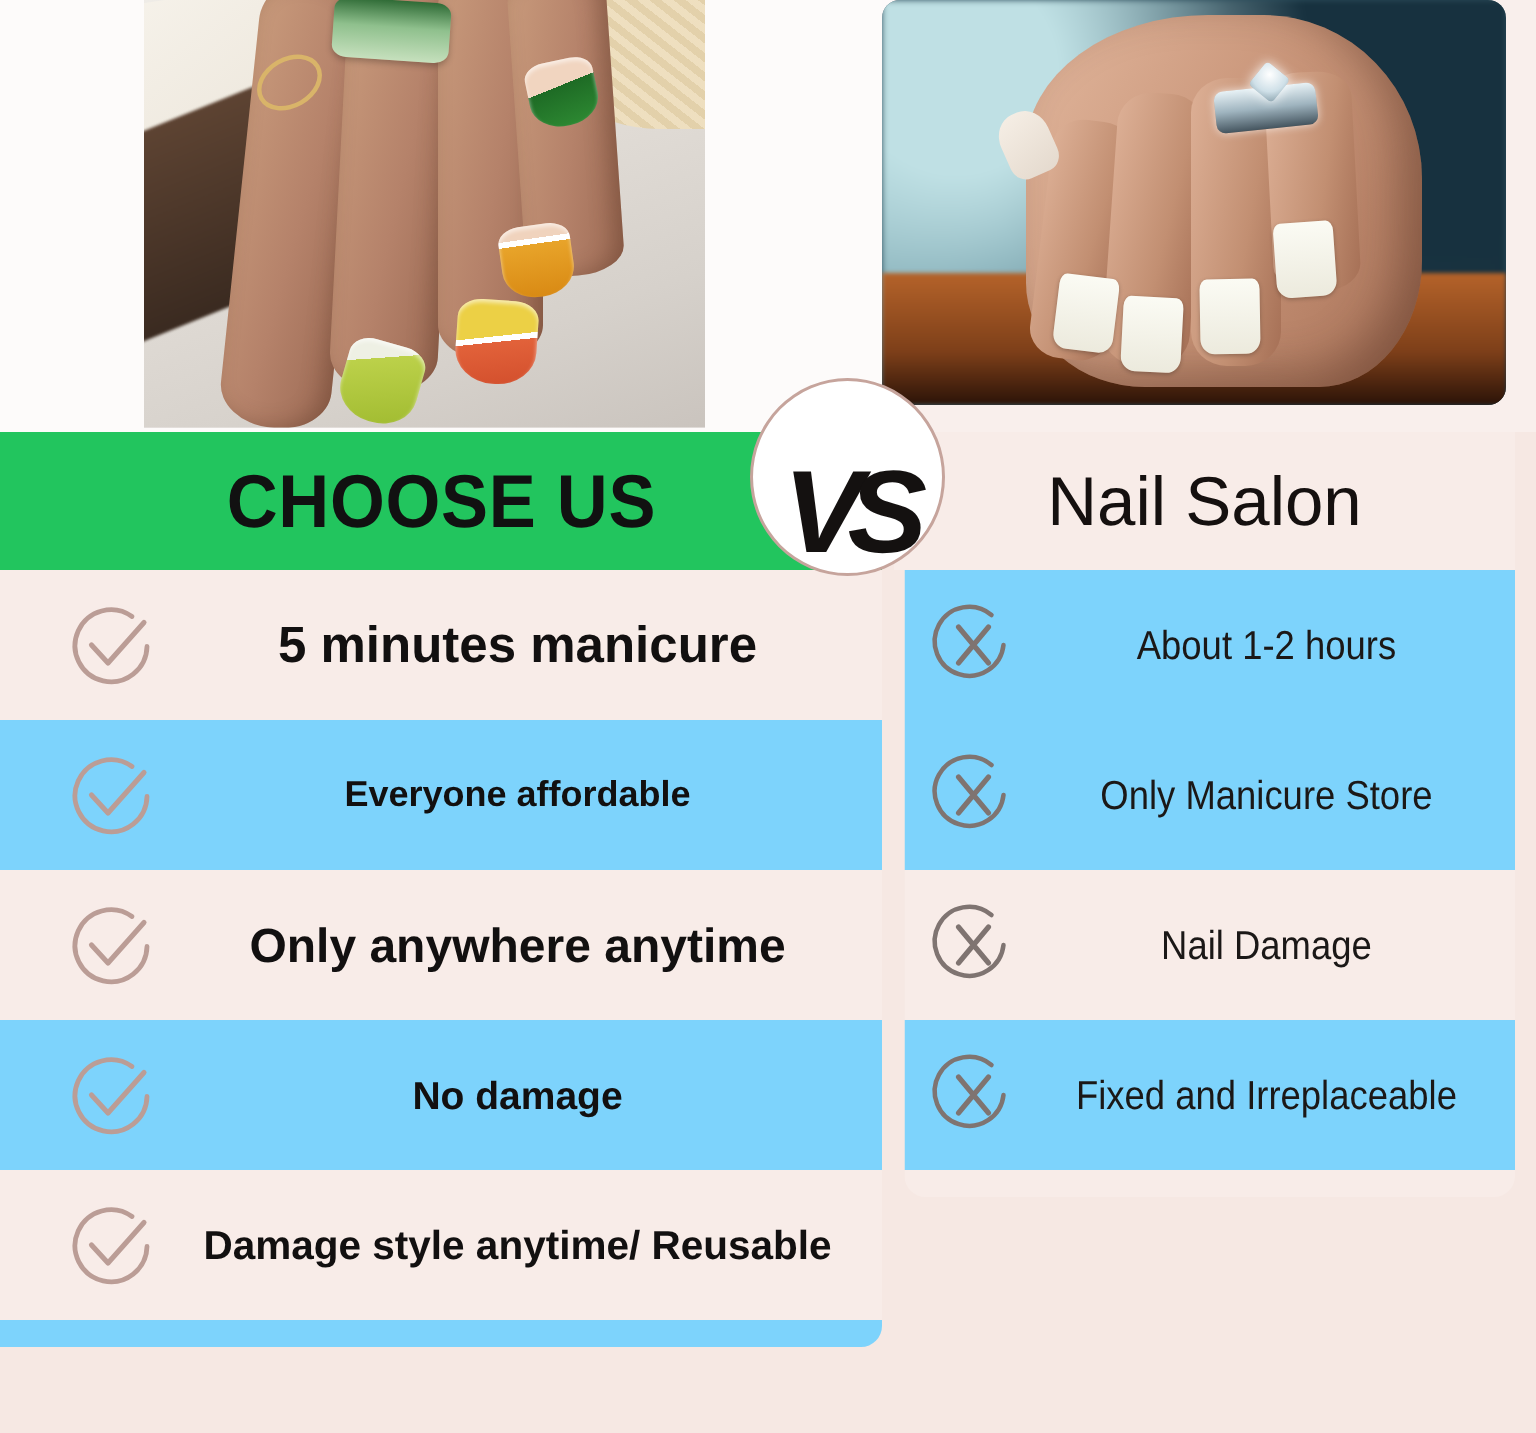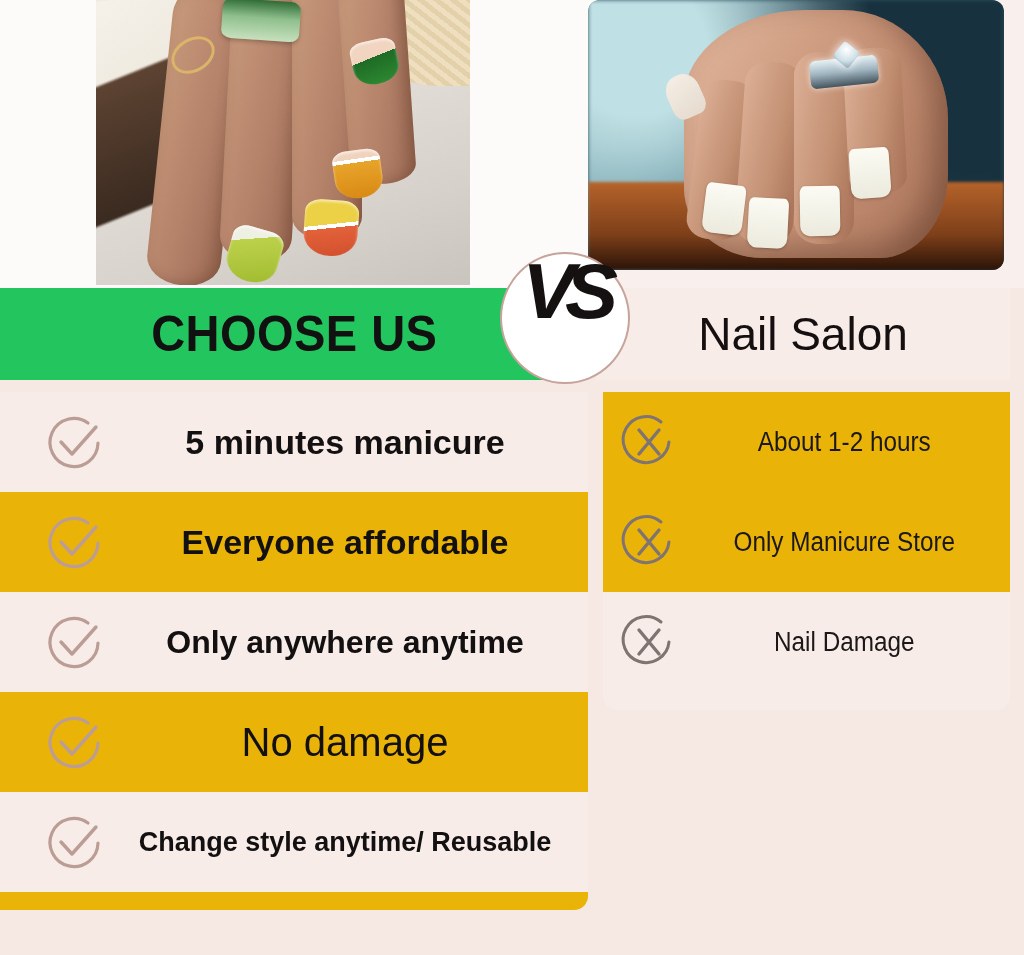--- a/index.html
+++ b/index.html
@@ -182,53 +182,53 @@
     font-size:46px; font-weight:normal; color:#15100f; white-space:nowrap;
   }
 
   
   #vs-badge{
     position:absolute; left:500px; top:252px; width:130px; height:132px;
     border-radius:50%;
     background:#ffffff;
     border:2px solid #c6a49c;
     z-index:5;
-    display:flex; align-items:flex-start; justify-content:center;
+    display:flex; align-items:flex-end; justify-content:center;
   }
   #vs-badge .vs-text{
     font-size:78px; font-weight:bold; color:#141110; font-style:italic;
     letter-spacing:-10px; transform:scaleX(1.02) translateY(-2px);
     line-height:1;
   }
 
   
   #columns{ position:absolute; left:0; top:380px; width:1024px; height:518px; }
 
-  .column{ position:absolute; top:0;margin-top:12px; }
+  .column{ position:absolute; top:0; }
   #col-choose-us{ left:0; width:588px; border-radius:0 0 14px 0; overflow:hidden; }
   #col-nail-salon{ left:603px; width:407px; border-radius:0 0 14px 14px; overflow:hidden; }
 
   .row{
     display:flex; align-items:center; height:100px; position:relative;
   }
   .row.pink{ background:#f8ece8; }
-  .row.white{ background:#eab308; }
+  .row.white{ background:#7dd3fc; }
   .row.tail{ height:18px; }
 
   
   #col-choose-us .row{ padding-left:42px; }
   #col-choose-us .icon-slot{ width:78px; flex:0 0 78px; }
   #col-choose-us .row-label{
     flex:1; color:#121010; font-weight:600; text-align:center;
     padding-right:18px; white-space:nowrap;
   }
   #col-choose-us .r0 .row-label{ font-size:34px; }
-  #col-choose-us .r1 .row-label{ font-size:34px; }
+  #col-choose-us .r1 .row-label{ font-size:24px; }
   #col-choose-us .r2 .row-label{ font-size:32px; }
-  #col-choose-us .r3 .row-label{ font-size:40px; font-weight:400; }
+  #col-choose-us .r3 .row-label{ font-size:26px; font-weight:700; }
   #col-choose-us .r4 .row-label{ font-size:27px; }
 
   
   #col-nail-salon .row{ padding-left:16px; }
   #col-nail-salon .icon-slot{ width:74px; flex:0 0 74px; }
   #col-nail-salon .row-label{
     flex:1; color:#1b1817; text-align:center; padding-right:16px;
     white-space:nowrap; transform:scaleX(.9); transform-origin:center;
   }
   #col-nail-salon .r0 .row-label{ font-size:27px; }
@@ -337,21 +337,21 @@
       <div class="row-label">No damage</div>
     </div>
 
     <div class="row pink r4">
       <div class="icon-slot icon-check">
         <svg width="66" height="66" viewBox="0 0 66 66">
           <path d="M46 14 A24 24 0 1 0 56 34" fill="none" stroke="#bb9d96" stroke-width="3.2" stroke-linecap="round"></path>
           <path d="M19 33 L30 45 L54 18" fill="none" stroke="#bb9d96" stroke-width="3.4" stroke-linecap="round" stroke-linejoin="round"></path>
         </svg>
       </div>
-      <div class="row-label">Change style anytime/ Reusable</div>
+      <div class="row-label">Damage style anytime/ Reusable</div>
     </div>
 
     <div class="row white tail"></div>
   </div>
 
   <div class="column" id="col-nail-salon">
 
     <div class="row white r0">
       <div class="icon-slot icon-x">
         <svg width="60" height="60" viewBox="0 0 60 60">
@@ -376,16 +376,25 @@
     <div class="row pink r3">
       <div class="icon-slot icon-x">
         <svg width="60" height="60" viewBox="0 0 60 60">
           <path d="M42 10 A23 23 0 1 0 50 30" fill="none" stroke="#7f7471" stroke-width="3" stroke-linecap="round"></path>
           <path d="M20 18 L40 42 M40 18 L20 42" fill="none" stroke="#7f7471" stroke-width="3.4" stroke-linecap="round"></path>
         </svg>
       </div>
       <div class="row-label">Nail Damage</div>
     </div>
 
+    <div class="row white r4">
+      <div class="icon-slot icon-x">
+        <svg width="60" height="60" viewBox="0 0 60 60">
+          <path d="M42 10 A23 23 0 1 0 50 30" fill="none" stroke="#7f7471" stroke-width="3" stroke-linecap="round"></path>
+          <path d="M20 18 L40 42 M40 18 L20 42" fill="none" stroke="#7f7471" stroke-width="3.4" stroke-linecap="round"></path>
+        </svg>
+      </div>
+      <div class="row-label">Fixed and Irreplaceable</div>
+    </div>
 
     <div class="row pink tail"></div>
   </div>
 </div>
 
 </body></html>

